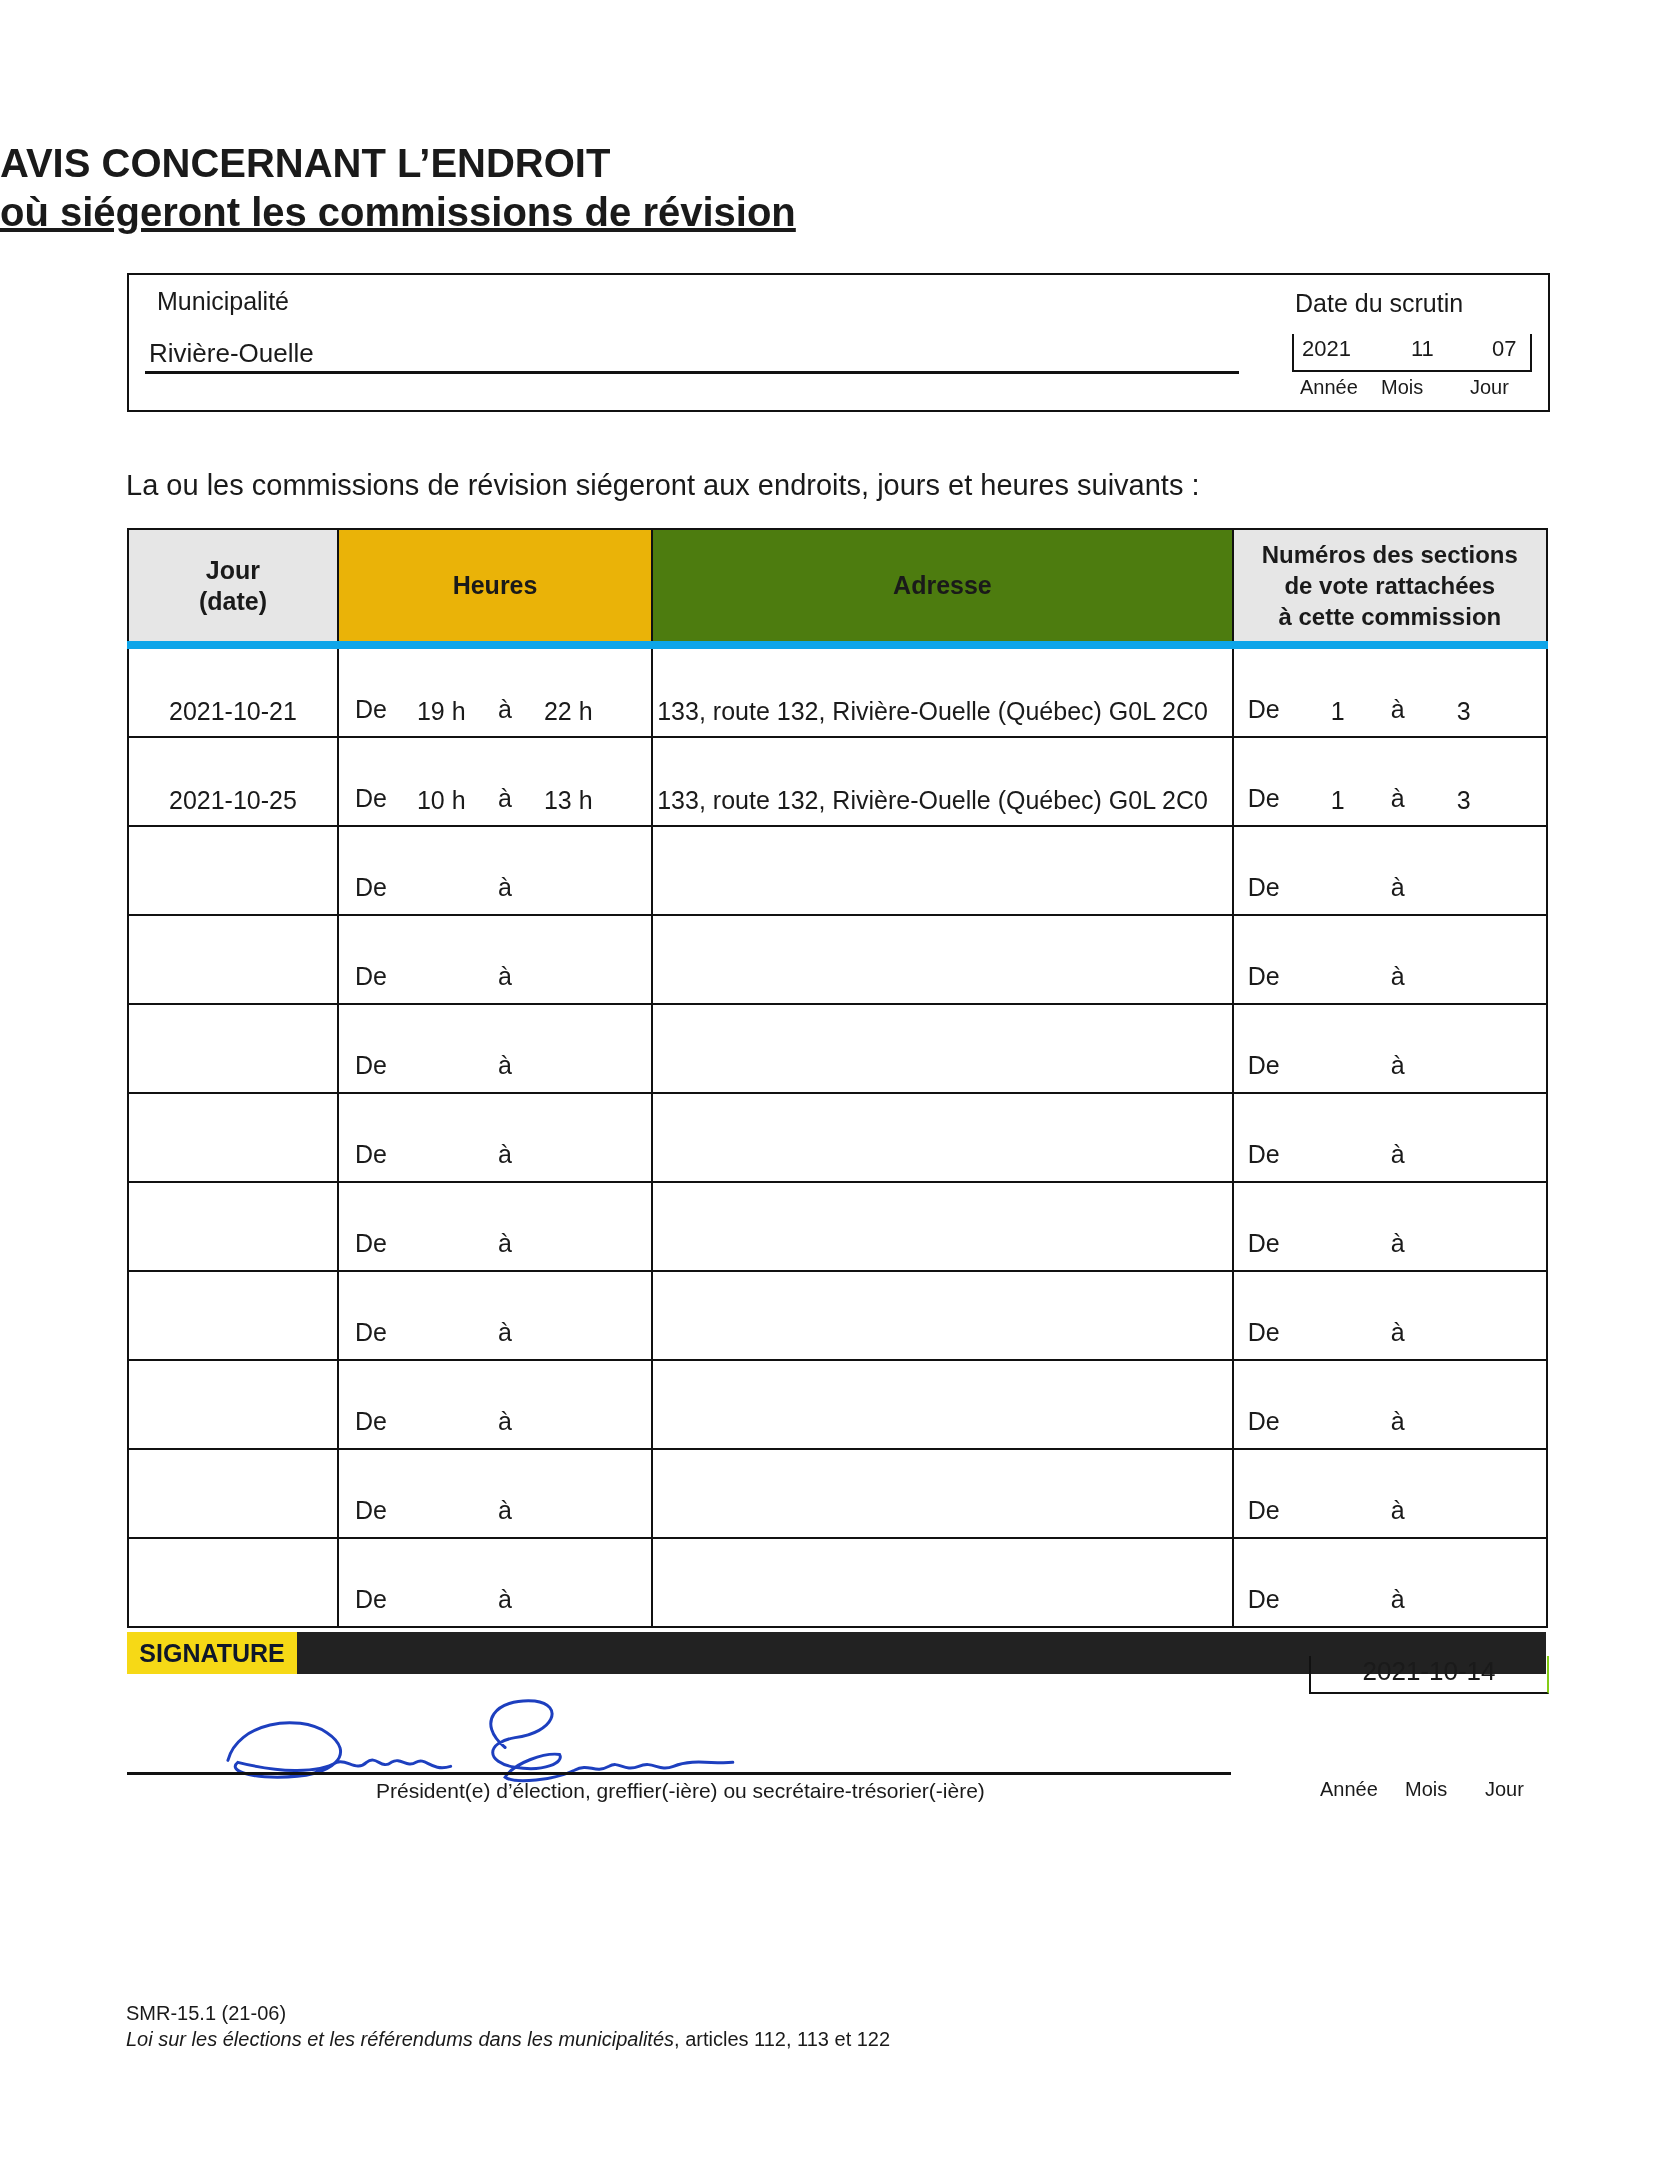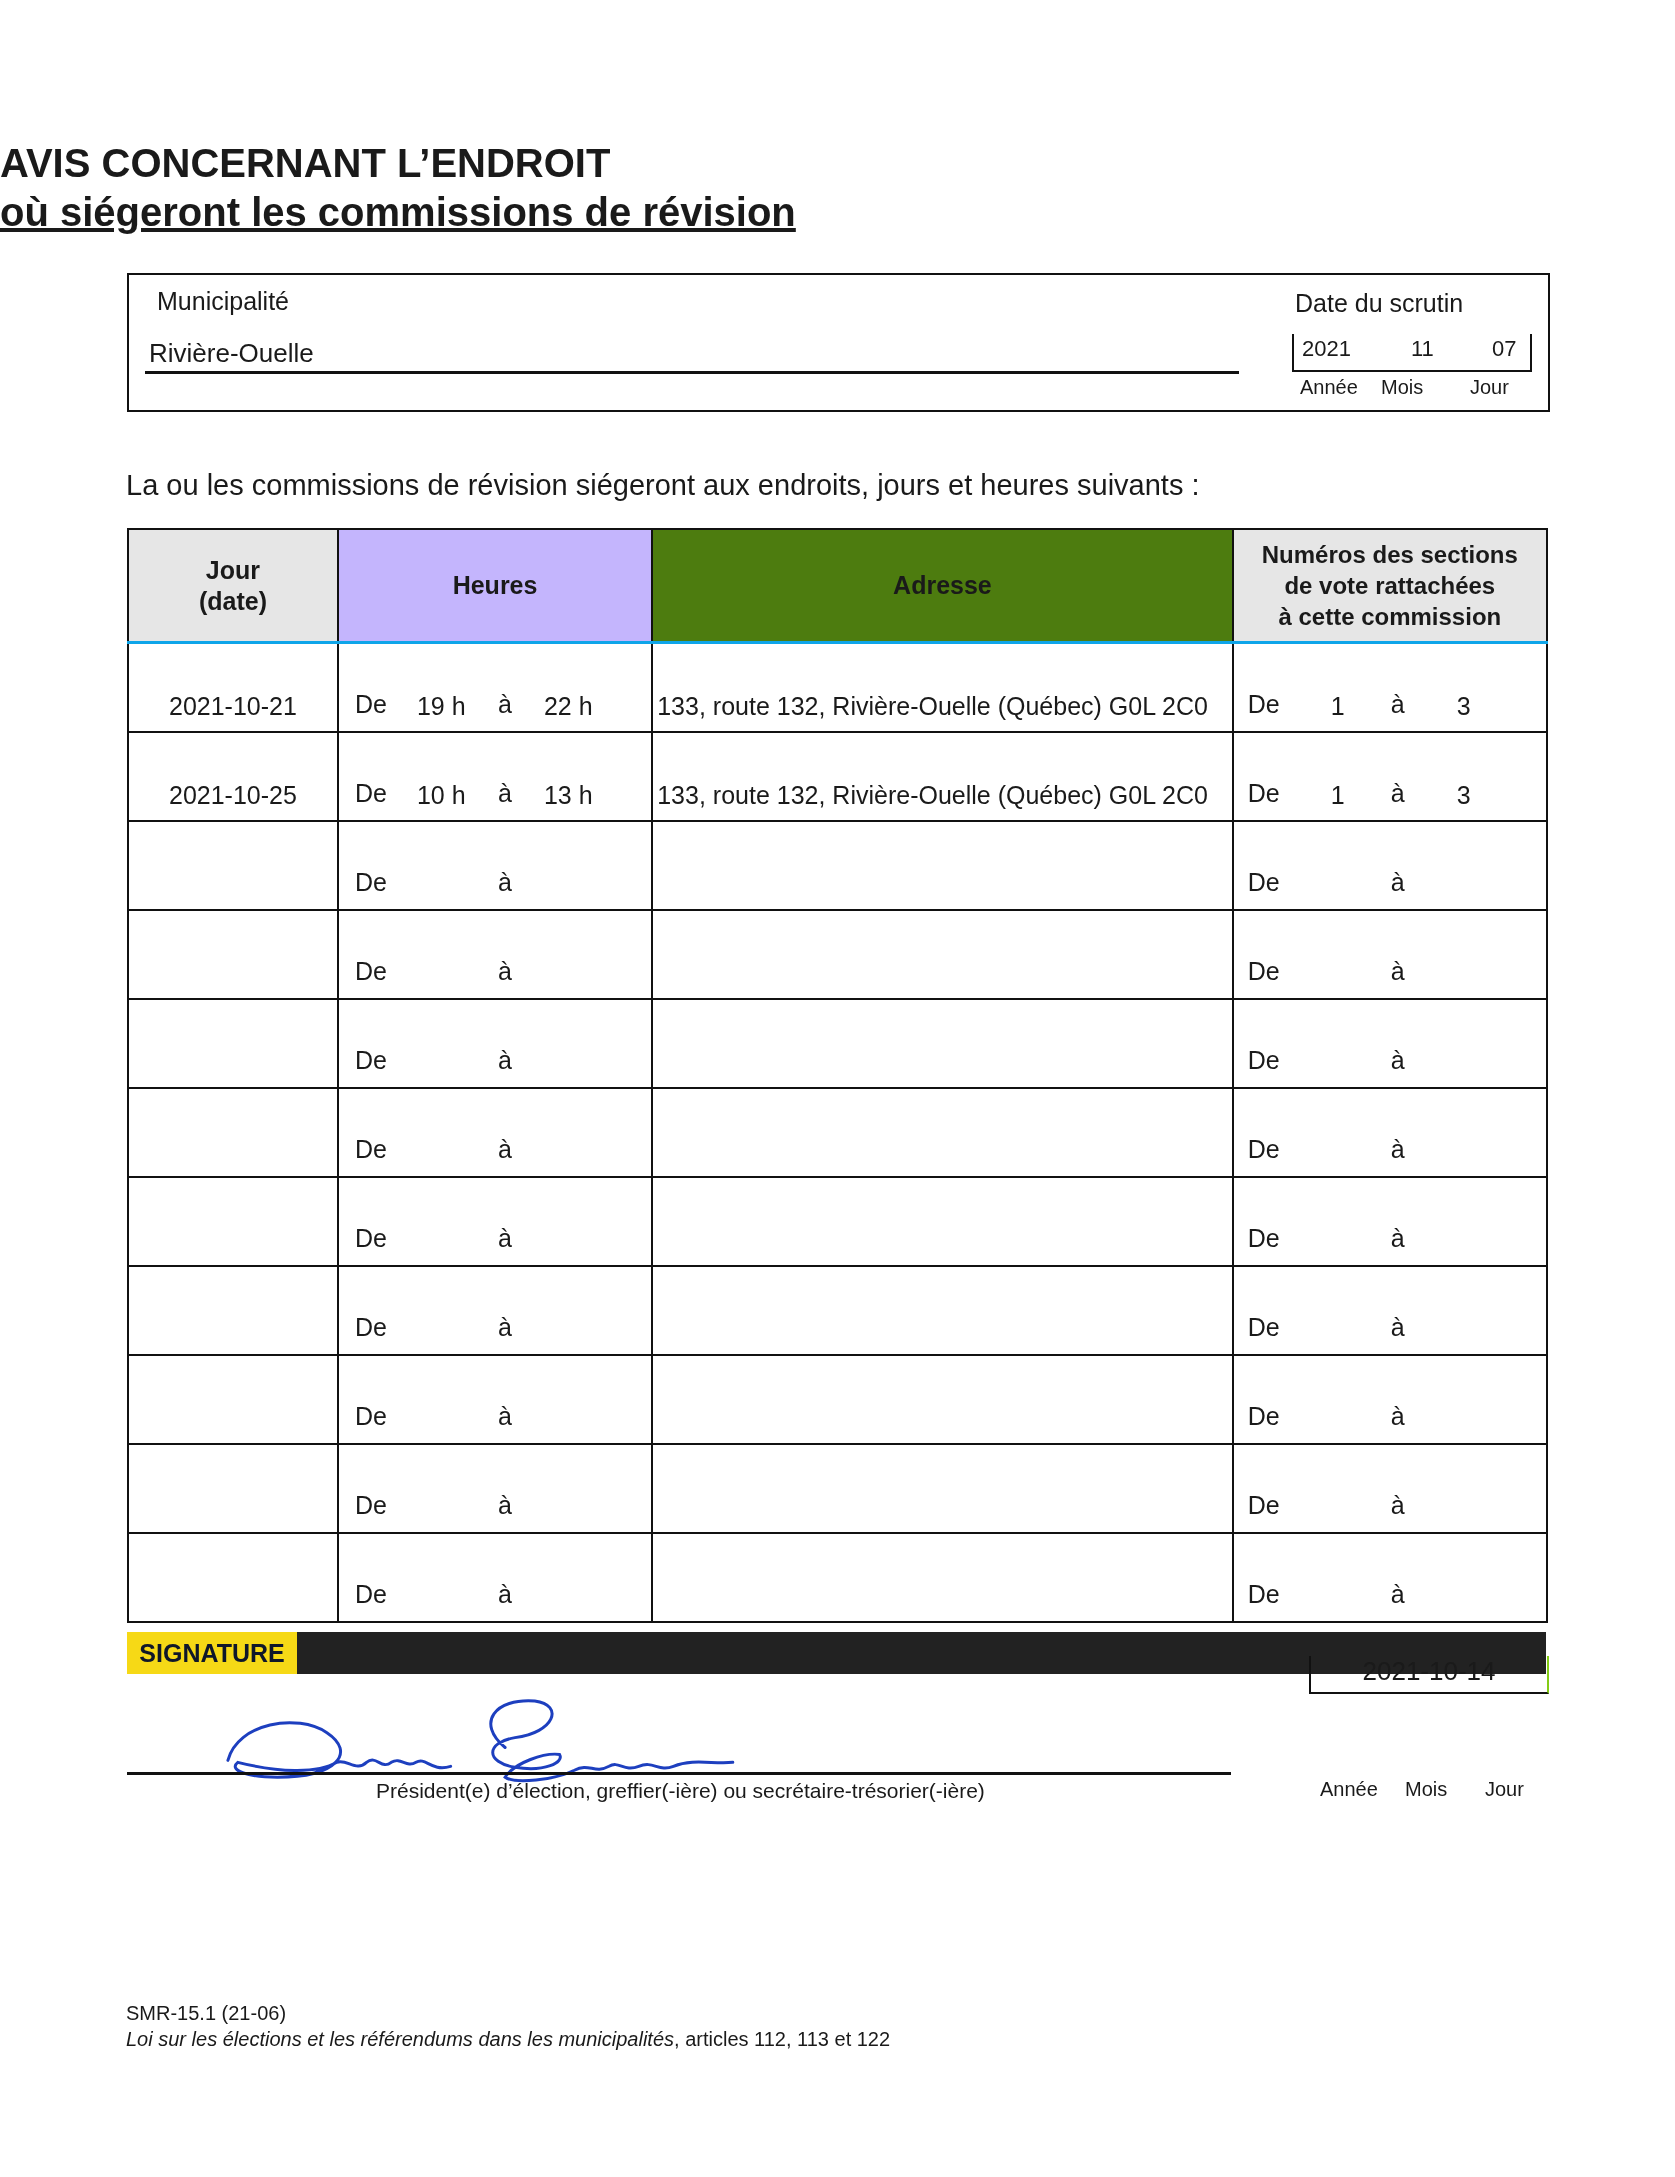--- a/index.html
+++ b/index.html
@@ -22,21 +22,21 @@
   .dlab{position:absolute;top:101px;font-size:20px;}
 
   #intro{left:126px;top:469px;font-size:29px;}
 
   
   #tbl{left:127px;top:528px;width:1421px;border-collapse:collapse;table-layout:fixed;}
   #tbl td,#tbl th{border:2px solid #111;padding:0;}
   #tbl th{background:#e6e6e6;height:111px;font-size:25px;font-weight:bold;text-align:center;line-height:31px;}
   #tbl th.num{font-size:24px;}
   #tbl td{height:77px;vertical-align:bottom;font-size:25px;position:relative;}
-  #tbl tr.r-first td{border-top:3px solid #0ea5e9;text-align:center;}
+  #tbl tr.r-first td{border-top:8px solid #0ea5e9;text-align:center;}
   .c1{width:209px;} .c2{width:313px;} .c3{width:578px;} .c4{width:313px;}
   .cell-date{text-align:center;padding-bottom:10px !important;}
   .de{position:absolute;left:16px;bottom:12px;}
   .v1{position:absolute;left:78px;bottom:10px;}
   .a{position:absolute;left:159px;bottom:12px;}
   .v2{position:absolute;left:205px;bottom:10px;}
   .adr{position:absolute;left:4px;bottom:10px;white-space:nowrap;font-size:25px;}
   .n-de{position:absolute;left:14px;bottom:12px;}
   .n-v1{position:absolute;left:97px;bottom:10px;}
   .n-a{position:absolute;left:157px;bottom:12px;}
@@ -85,21 +85,21 @@
       <col class="c2">
       <col class="c3">
       <col class="c4">
     </colgroup>
   <thead>
     <tr>
       <th style="background: rgb(230, 230, 230);">
         <span>Jour</span><br>
         <span>(date)</span>
       </th>
-      <th style="background: #c4b5fd;">Heures</th>
+      <th style="background: #eab308;">Heures</th>
       <th style="background: #4d7c0f;">Adresse</th>
       <th class="num" style="background: rgb(230, 230, 230);">
         <span>Numéros des sections</span><br>
         <span>de vote rattachées</span><br>
         <span>à cette commission</span>
       </th>
     </tr>
   </thead>
   <tbody id="tbody">
       <tr class="r-first">

